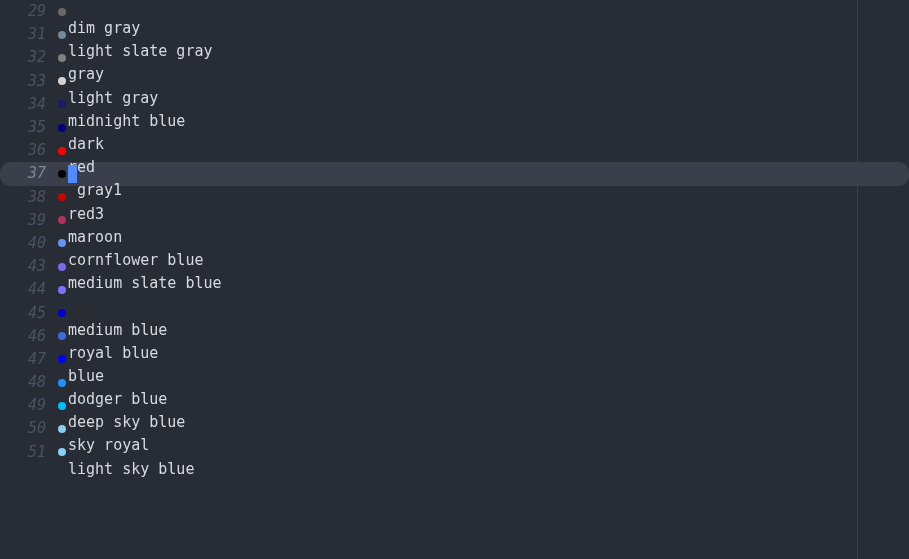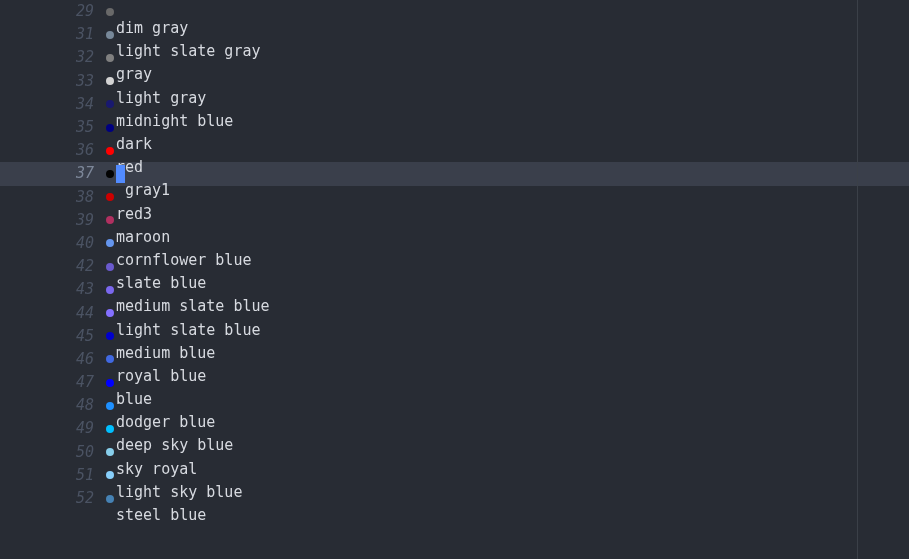--- a/index.html
+++ b/index.html
@@ -18,30 +18,30 @@
     width: 100%;
     height: 100%;
   }
   .line {
     display: flex;
     align-items: center;
     height: 23.2px;
   }
   .line.current {
     background: #3a3f4b;
+    border-radius: 10px;
   }
   .ln {
     width: 58px;
     text-align: right;
     color: #4b5363;
     font-style: italic;
     padding-right: 12px;
     user-select: none;
     flex-shrink: 0;
-    margin-left: 48px;
   }
   .line.current .ln {
     color: #7d8799;
   }
   .swatch {
     width: 8px;
     height: 8px;
     border-radius: 50%;
     flex-shrink: 0;
     margin-right: 2px;
@@ -122,33 +122,27 @@
       <span class="ln">39</span>
       <span class="swatch" style="background: rgb(176, 48, 96);"></span>
       <span class="txt">maroon</span>
     </div>
     <div class="line">
       <span class="ln">40</span>
       <span class="swatch" style="background: rgb(100, 149, 237);"></span>
       <span class="txt">cornflower blue</span>
     </div>
     <div class="line">
-      <span class="ln">42</span>
-      <span class="swatch" style="background: rgb(106, 90, 205);"></span>
-      <span class="txt">slate blue</span>
-    </div>
-    <div class="line">
       <span class="ln">43</span>
       <span class="swatch" style="background: rgb(123, 104, 238);"></span>
       <span class="txt">medium slate blue</span>
     </div>
     <div class="line">
       <span class="ln">44</span>
       <span class="swatch" style="background: rgb(132, 112, 255);"></span>
-      <span class="txt">light slate blue</span>
     </div>
     <div class="line">
       <span class="ln">45</span>
       <span class="swatch" style="background: rgb(0, 0, 205);"></span>
       <span class="txt">medium blue</span>
     </div>
     <div class="line">
       <span class="ln">46</span>
       <span class="swatch" style="background: rgb(65, 105, 225);"></span>
       <span class="txt">royal blue</span>
@@ -171,19 +165,14 @@
     <div class="line">
       <span class="ln">50</span>
       <span class="swatch" style="background: rgb(135, 206, 235);"></span>
       <span class="txt">sky royal</span>
     </div>
     <div class="line">
       <span class="ln">51</span>
       <span class="swatch" style="background: rgb(135, 206, 250);"></span>
       <span class="txt">light sky blue</span>
     </div>
-    <div class="line">
-      <span class="ln">52</span>
-      <span class="swatch" style="background: rgb(70, 130, 180);"></span>
-      <span class="txt">steel blue</span>
-    </div>
   </div>
 <div class="ruler" style="left: 857px;"></div>
 
 </body></html>

